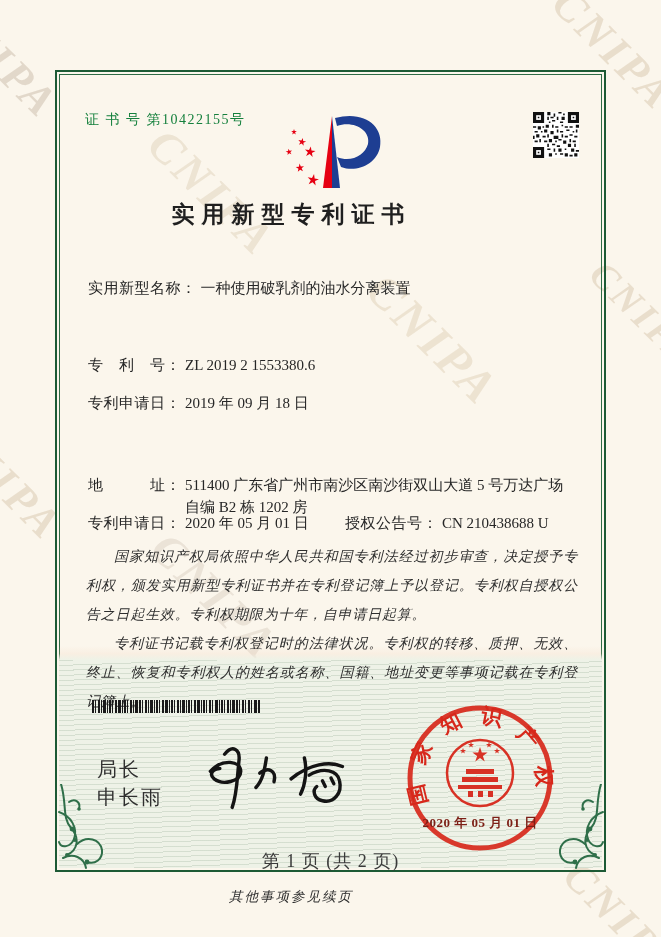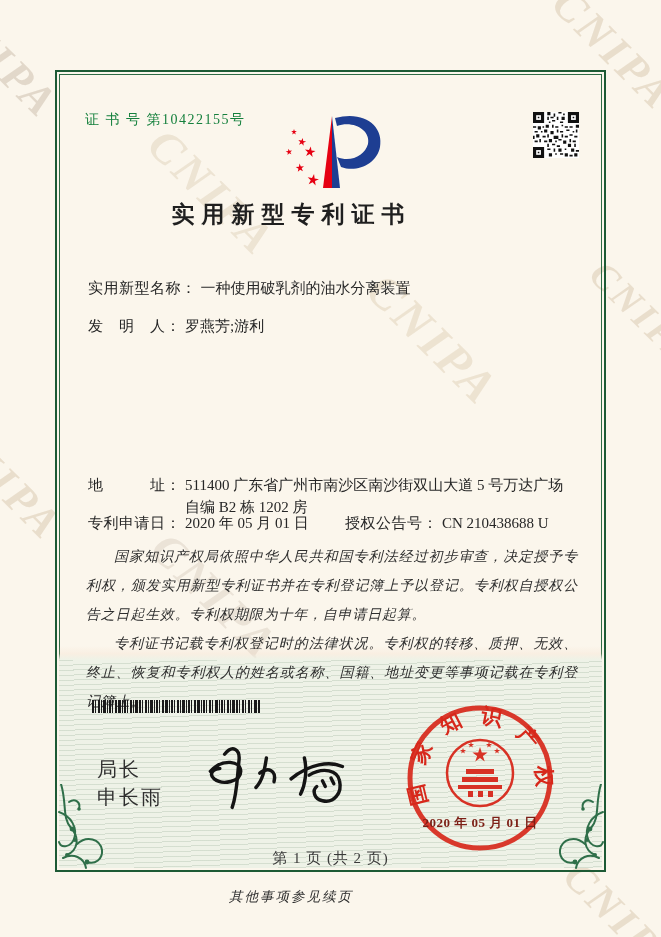--- a/index.html
+++ b/index.html
@@ -58,21 +58,21 @@
   .barcode { position:absolute; left:92px; top:700px; width:168px; height:13px; }
 
   .signer { position:absolute; left:97px; font-size:20px; color:#303030;
             font-family:"Liberation Sans","DejaVu Sans",sans-serif; letter-spacing:2px; }
   .signer-title { top:756px; } .signer-name { top:784px; }
   .signature { position:absolute; left:198px; top:738px; width:152px; height:78px; }
 
   .seal { position:absolute; left:405px; top:703px; width:150px; height:150px; }
 
   .page-info { position:absolute; left:0; top:849px; width:661px; text-align:center;
-               font-size:15px; color:#3a3a3a; letter-spacing:1px; }
+               font-size:18px; color:#3a3a3a; letter-spacing:1px; }
   .note { position:absolute; left:0; top:888px; width:582px; text-align:center;
           font-size:13.5px; color:#2e2e2e; font-style:italic; letter-spacing:2px; }
 
   .flourish { position:absolute; width:66px; height:86px; }
   .fl-left  { left:57px; top:784px; }
   .fl-right { left:539px; top:784px; transform:scaleX(-1); }
 </style>
 </head>
 <body>
 
@@ -121,22 +121,25 @@
         <use href="#st" xlink:href="#st" transform="translate(20,58) scale(4.4) rotate(-6)"></use>
         <use href="#st" xlink:href="#st" transform="translate(33,70) scale(6) rotate(10)"></use>
       </g>
     </svg>
 
     <div class="title">实用新型专利证书</div>
 
     <div class="frow r1">
       <span class="lbl">实用新型名称：</span><span class="val">一种使用破乳剂的油水分离装置</span>
     </div>
-    <div class="frow r2">
-      <span class="lbl">发　明　人：</span><span class="val">罗燕芳;游利</span>
+    <div class="frow r3">
+      <span class="lbl">专　利　号：</span><span class="val">ZL 2019 2 1553380.6</span>
+    </div>
+    <div class="frow r4">
+      <span class="lbl">专利申请日：</span><span class="val">2019 年 09 月 18 日</span>
     </div>
     <div class="frow raddr">
       <span class="lbl">地　　　址：</span><span class="addr-wrap"><span>511400 广东省广州市南沙区南沙街双山大道 5 号万达广场</span><br><span>自编 B2 栋 1202 房</span></span>
     </div>
     <div class="frow rgrant">
       <span class="lbl">专利申请日：</span><span class="val">2020 年 05 月 01 日</span>
       <span class="g2"><span class="lbl">授权公告号：</span><span class="val">CN 210438688 U</span></span>
     </div>
 
     <div class="legal">

